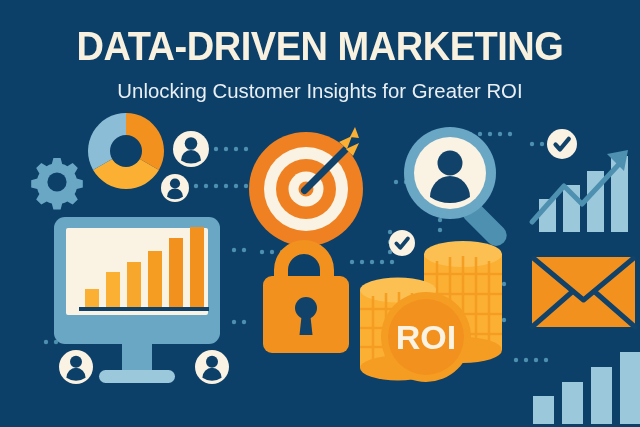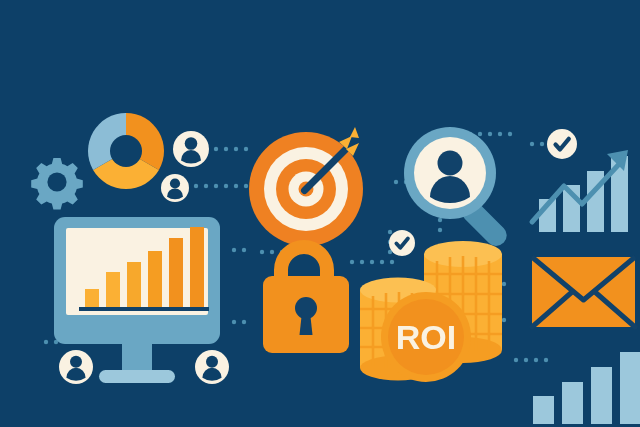--- a/index.html
+++ b/index.html
@@ -34,20 +34,24 @@
   }
 
   .art{position:absolute;left:16px;top:104px;width:640px;height:323px;}
   .art svg{display:block;}
 </style>
 </head>
 <body>
 
 <div id="poster">
 
+  <div class="header">
+    <h1 class="title">DATA-DRIVEN MARKETING</h1>
+    <p class="subtitle">Unlocking Customer Insights for Greater ROI</p>
+  </div>
 
   <div class="art">
     <svg width="640" height="323" viewBox="0 0 640 323" xmlns="http://www.w3.org/2000/svg">
 
       <g fill="#4d90b0">
         <g>
           <circle cx="190" cy="45" r="2.2"></circle>
             <circle cx="200" cy="45" r="2.2"></circle>
           <circle cx="210" cy="45" r="2.2"></circle>
             <circle cx="220" cy="45" r="2.2"></circle>

